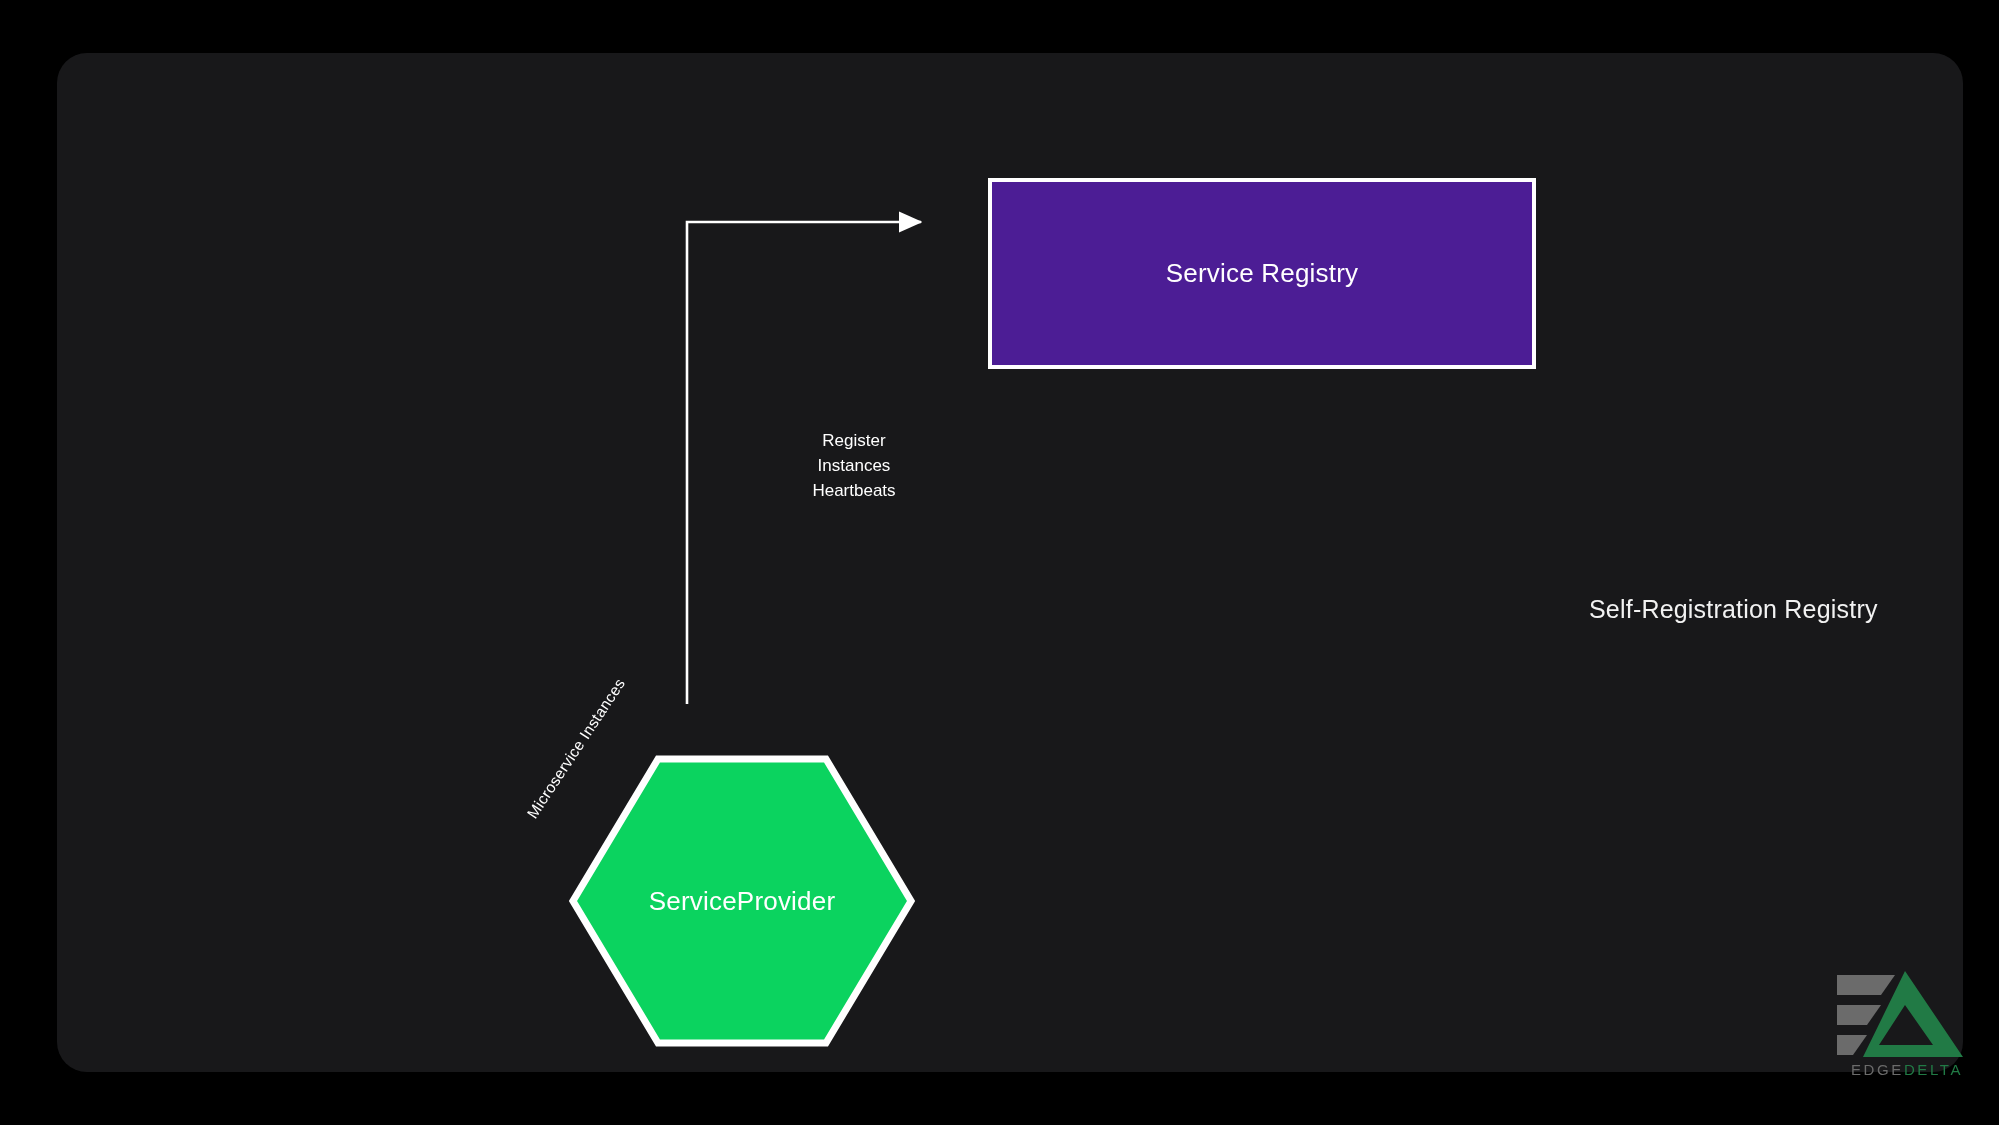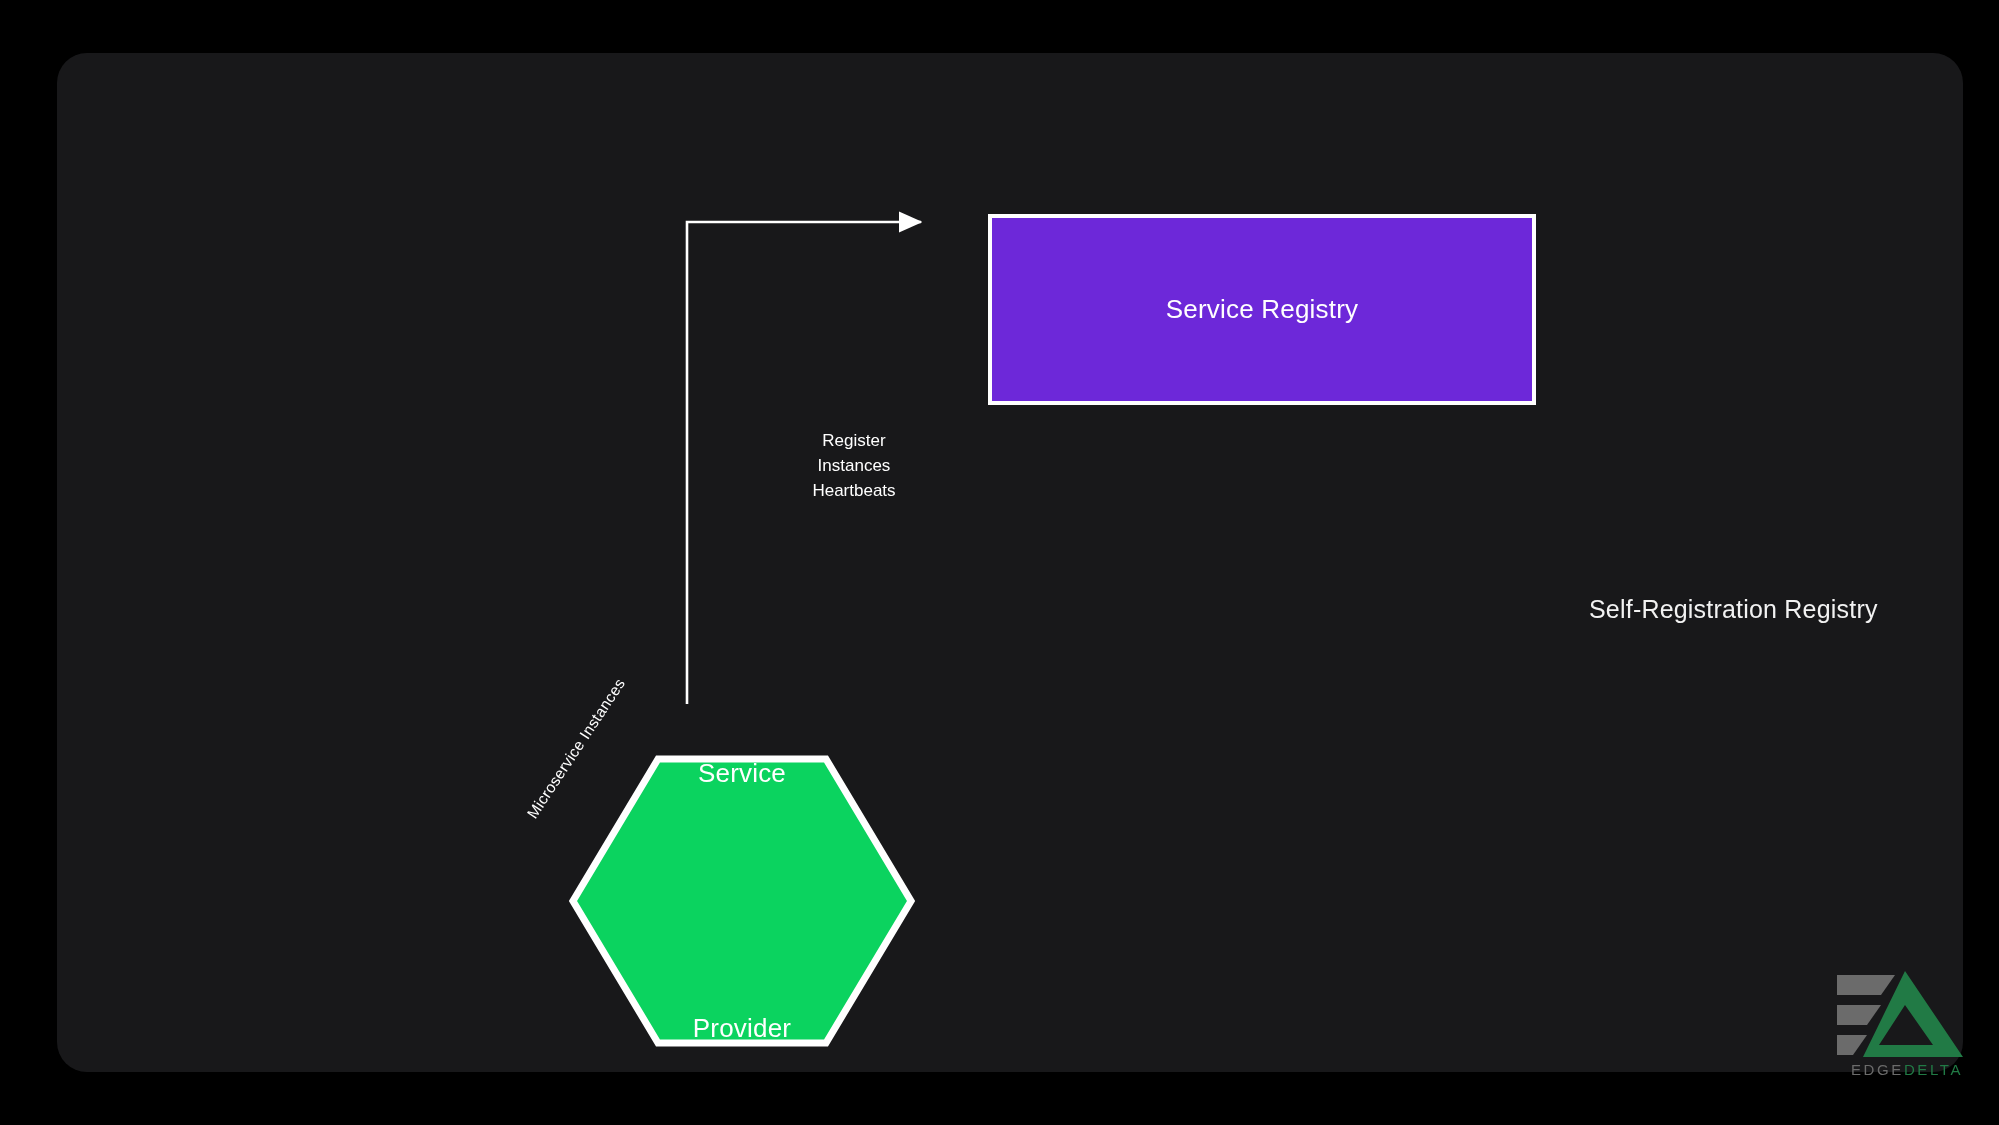--- a/index.html
+++ b/index.html
@@ -34,27 +34,26 @@
     border-radius: 30px;
   }
 
   
   #registry-box {
     position: absolute;
     left: 931px;
     top: 125px;
     width: 548px;
     height: 191px;
-    background: #6d28d9;
+    background: #4c1d95;
     border: 4px solid #ffffff;
     box-sizing: border-box;
     display: flex;
     align-items: center;
     justify-content: center;
-    margin-top: 36px;
   }
   #registry-box .node-label {
     color: #ffffff;
     font-size: 26px;
     font-weight: 400;
     letter-spacing: 0.2px;
     text-align: center;
     line-height: 1.3;
   }
 
@@ -74,23 +73,22 @@
     height: 292px;
     display: block;
   }
   #provider-hex .hex-label {
     position: absolute;
     left: 0;
     top: 0;
     width: 346px;
     height: 292px;
     display: flex;
-    flex-direction: column;
     align-items: center;
-    justify-content: space-between;
+    justify-content: center;
     color: #ffffff;
     font-size: 26px;
     line-height: 1.42;
     letter-spacing: 0.2px;
     text-align: center;
     pointer-events: none;
   }
 
   
   #connector {

